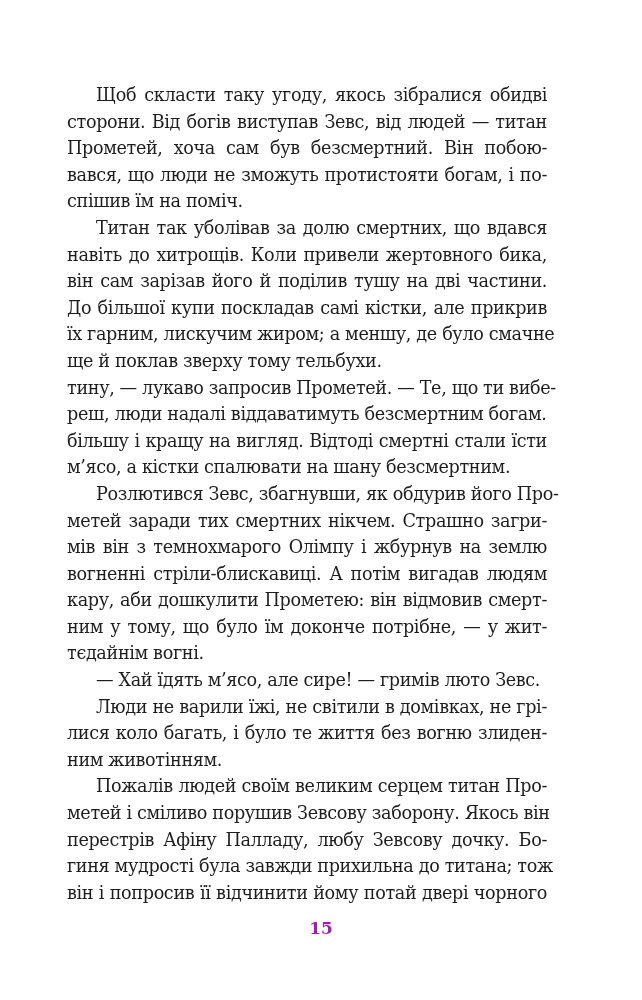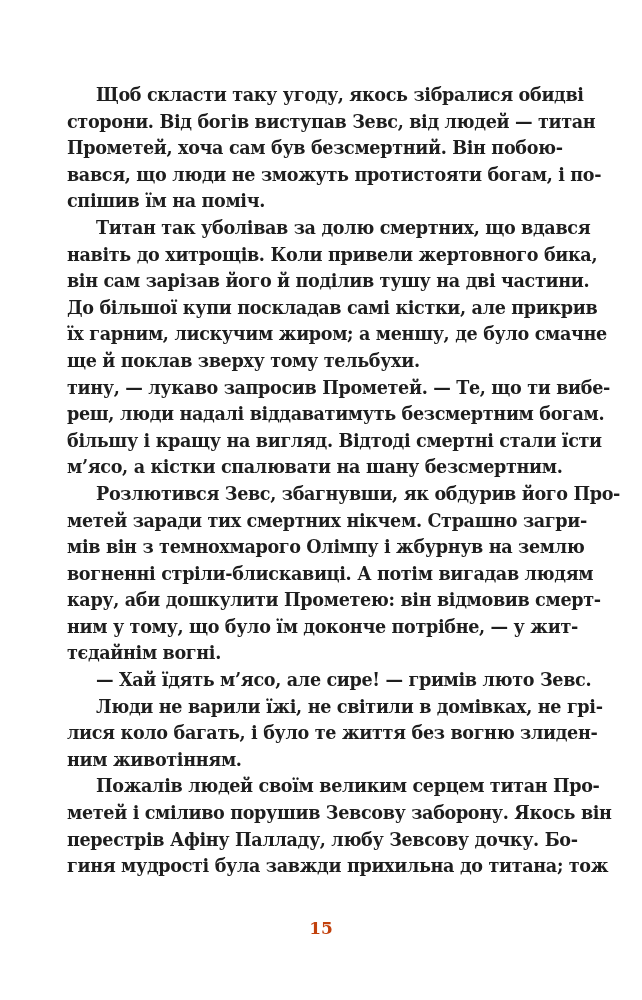--- a/index.html
+++ b/index.html
@@ -13,21 +13,20 @@
       position: relative;
       overflow: hidden;
       font-family: "DejaVu Serif", "Liberation Serif", serif;
       color: #1e1e1e;
     }
     .page {
       position: absolute;
       left: 67px;
       top: 82px;
       width: 480px;
-      font-weight: bold;
     }
     .line {
       display: block;
       height: 26.6px;
       line-height: 26.6px;
       font-size: 17.6px;
       white-space: nowrap;
       text-align: justify;
       text-align-last: justify;
       letter-spacing: -0.35px;
@@ -39,21 +38,21 @@
       text-indent: 29px;
     }
     .page-number {
       position: absolute;
       left: 0;
       width: 642px;
       top: 918px;
       text-align: center;
       font-size: 17px;
       font-weight: bold;
-      color: #c2410c;
+      color: #a21caf;
     }
   </style>
 </head>
 <body>
 
 <div class="page">
 
   <div>
     <span class="line indent">Щоб скласти таку угоду, якось зібралися обидві</span>
     <span class="line">сторони. Від богів виступав Зевс, від людей — титан</span>
@@ -99,17 +98,18 @@
     <span class="line indent">Люди не варили їжі, не світили в домівках, не грі-</span>
     <span class="line">лися коло багать, і було те життя без вогню злиден-</span>
     <span class="line last">ним животінням.</span>
   </div>
 
   <div>
     <span class="line indent">Пожалів людей своїм великим серцем титан Про-</span>
     <span class="line">метей і сміливо порушив Зевсову заборону. Якось він</span>
     <span class="line">перестрів Афіну Палладу, любу Зевсову дочку. Бо-</span>
     <span class="line">гиня мудрості була завжди прихильна до титана; тож</span>
+    <span class="line">він і попросив її відчинити йому потай двері чорного</span>
   </div>
 
 </div>
 
 <div class="page-number">15</div>
 
 </body></html>

